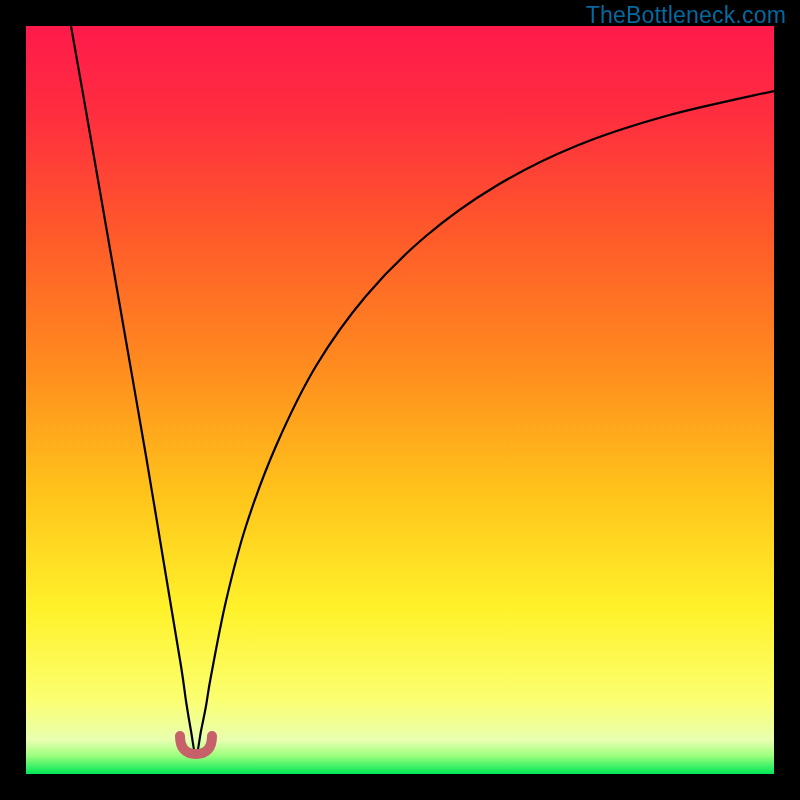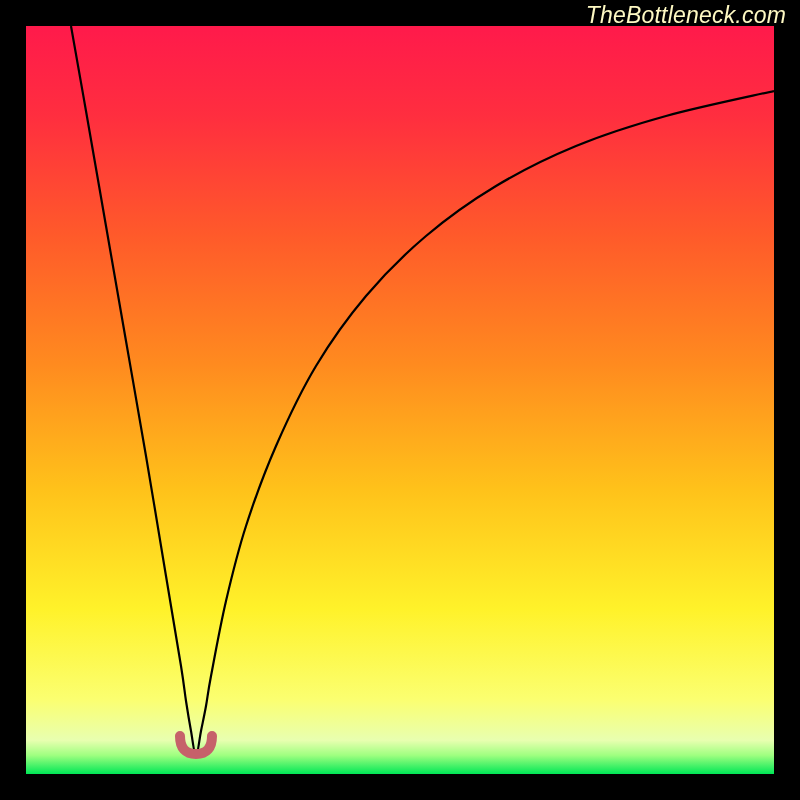--- a/index.html
+++ b/index.html
@@ -18,23 +18,22 @@
     width: 748px;
     height: 748px;
     overflow: hidden;
   }
   .watermark {
     position: absolute;
     top: 2px;
     right: 14px;
     font-size: 23px;
     font-weight: 500;
-    color: #fef9c3;
+    color: #0369a1;
     letter-spacing: 0.2px;
-    font-style: italic;
   }
   svg {
     display: block;
   }
 </style>
 </head>
 <body>
 
 <div class="watermark">TheBottleneck.com</div>
 

